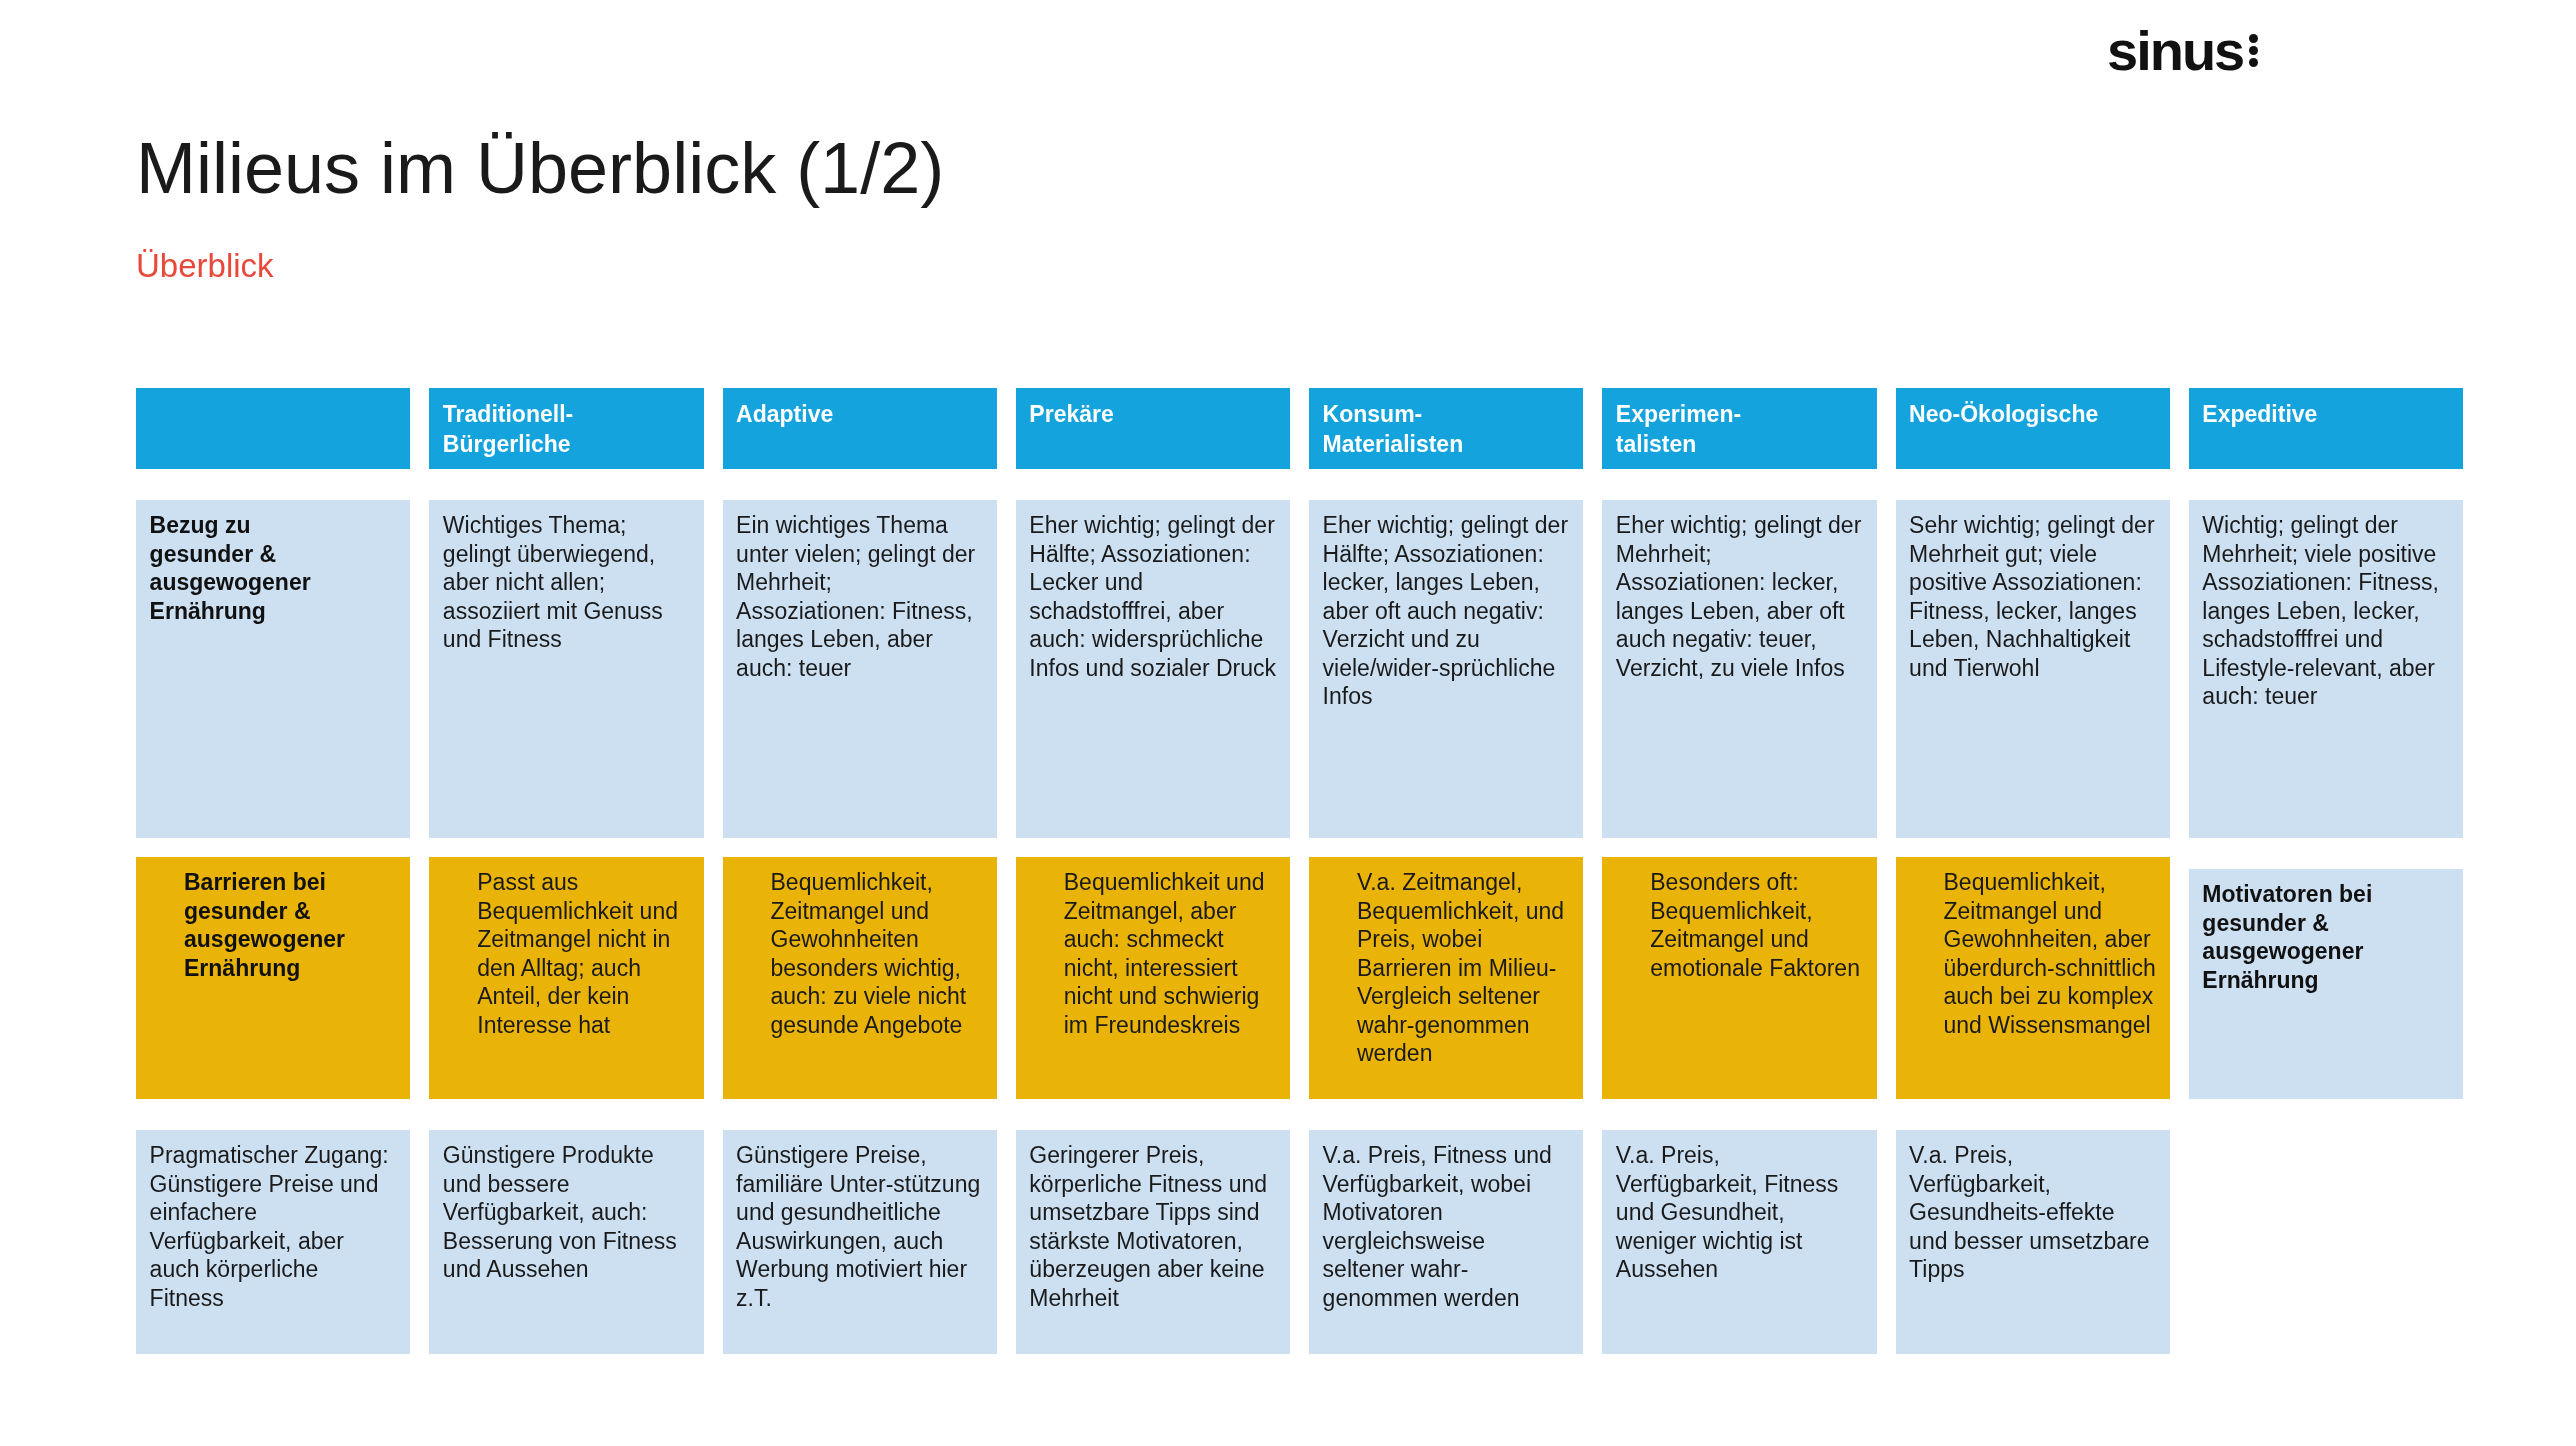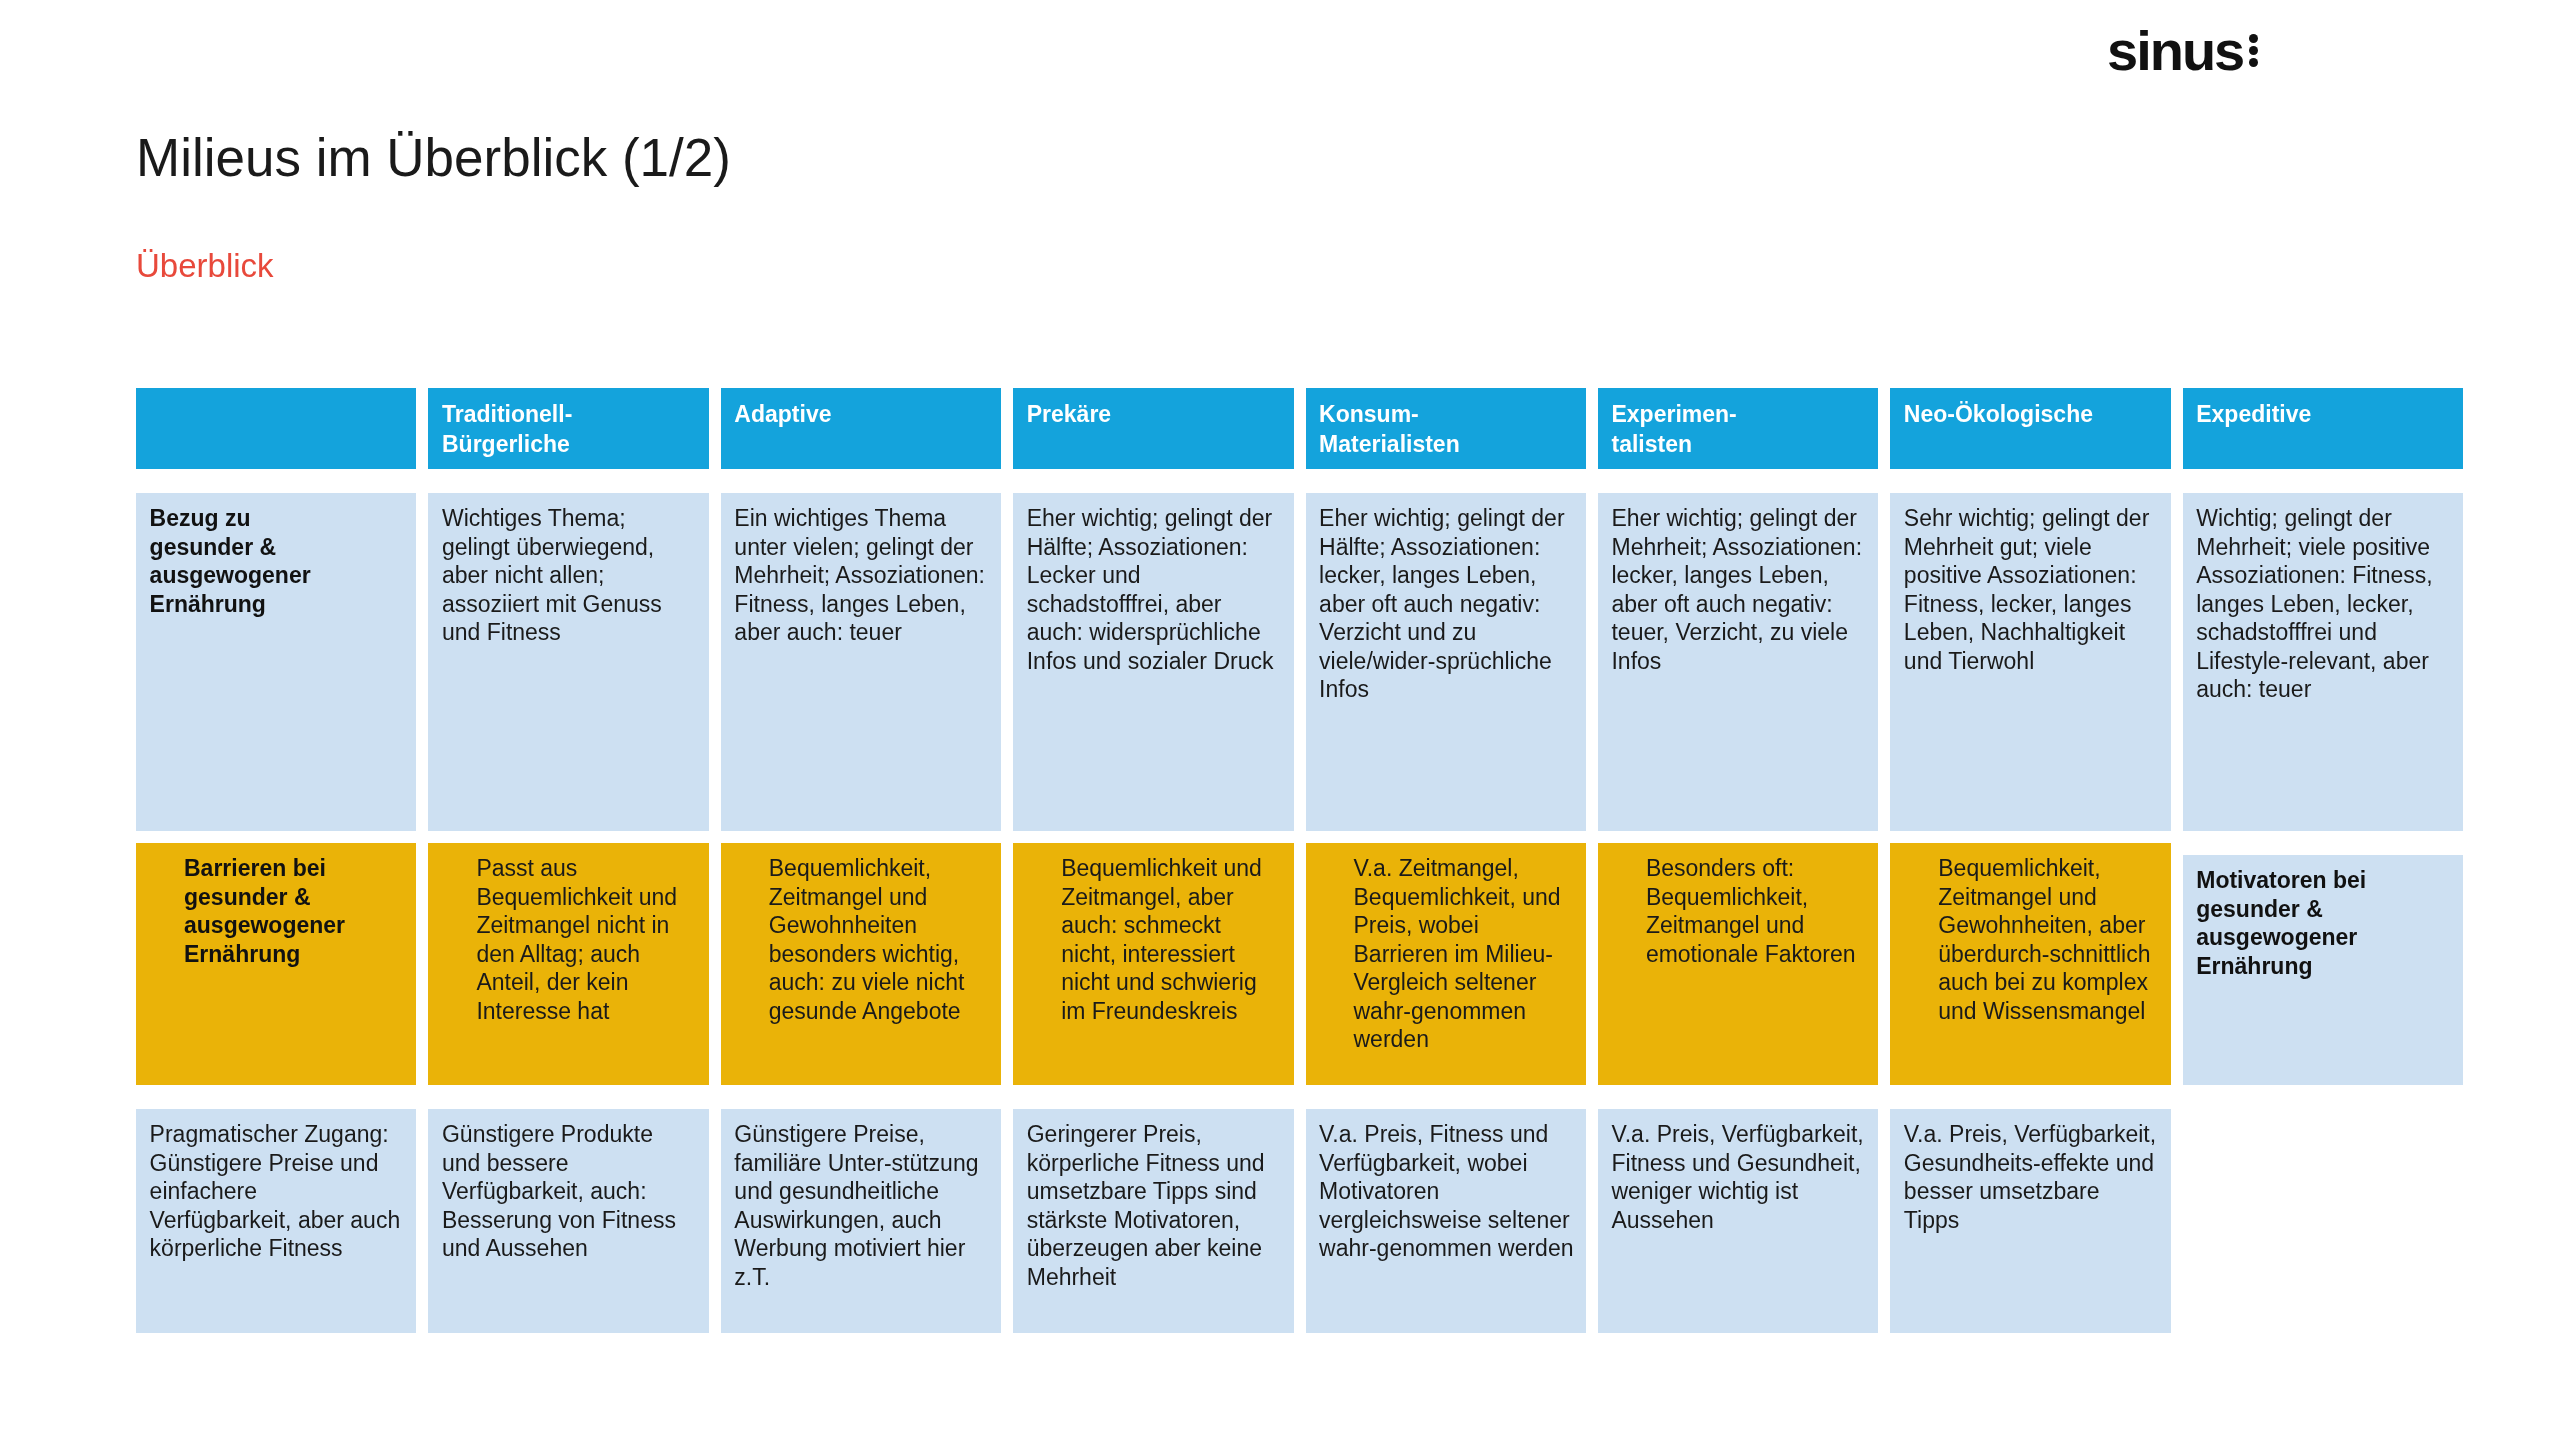--- a/index.html
+++ b/index.html
@@ -27,37 +27,37 @@
     height: 33px; margin-left: 6.1px; margin-bottom: 2px;
   }
   .logo-dots i {
     width: 9px; height: 9px; border-radius: 50%;
     background: #111; display: block;
   }
 
   
   .title {
     position: absolute; top: 127px; left: 136px;
-    font-size: 53px; font-weight: 400; letter-spacing: 0px;
+    font-size: 72px; font-weight: 400; letter-spacing: 0px;
     color: #1a1a1a; margin: 0; white-space: nowrap;
   }
   .subtitle {
     position: absolute; top: 247px; left: 136px;
     font-size: 33px; font-weight: 400;
     color: #E8493B;
   }
 
   
   .milieu-table {
     position: absolute; top: 388px; left: 136px;
     width: 2327px;
     display: grid;
     grid-template-columns: repeat(8, 1fr);
     grid-template-rows: 81px minmax(350px, auto) minmax(242px, auto) minmax(236px, auto);
-    gap: 12px;
+    gap: 19px;
   }
   .cell {
     padding: 11px 12.3px 9.6px 13.6px;
     font-size: 23px; line-height: 1.24;
     box-sizing: border-box;
   }
   .cell.th {
     background: #14A3DC; color: #ffffff;
     font-weight: 700; white-space: pre-line;
     line-height: 1.32;

